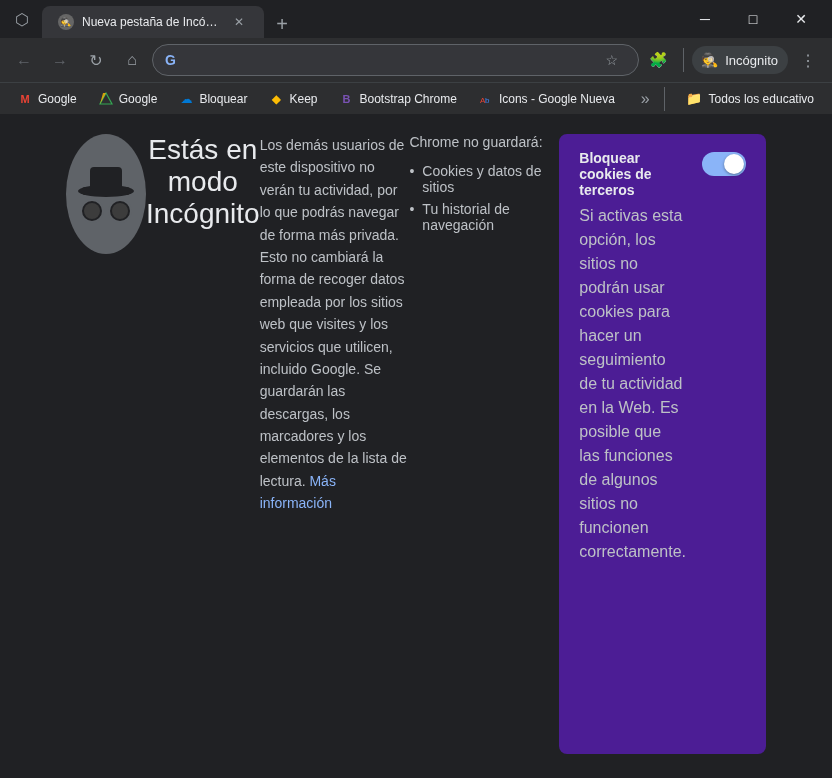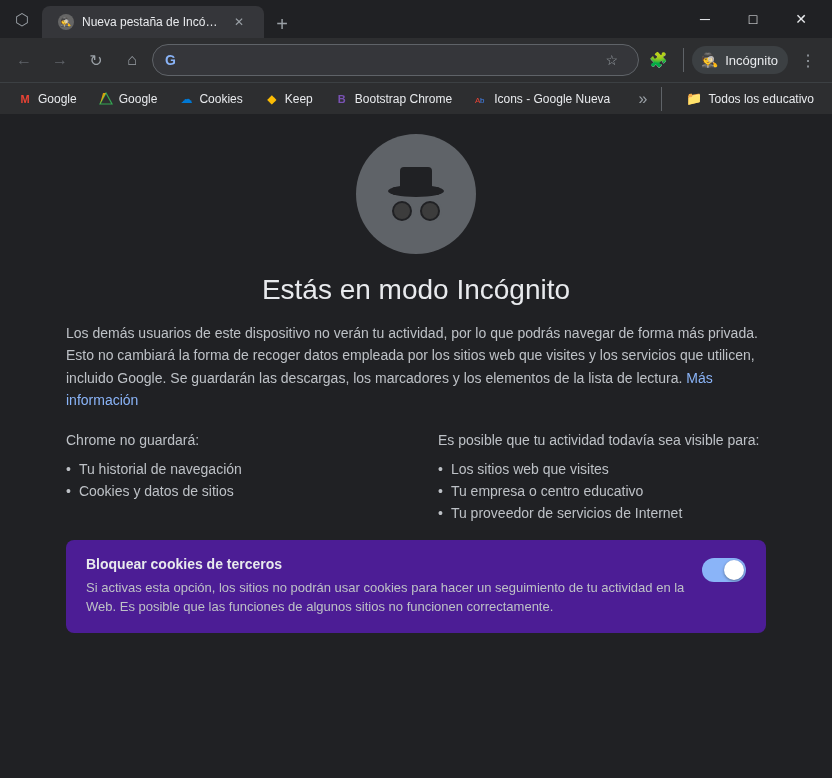--- a/index.html
+++ b/index.html
@@ -233,22 +233,20 @@
       height: calc(778px - 38px - 44px - 32px);
       overflow-y: auto;
       display: flex;
       justify-content: center;
       padding: 20px 16px 24px;
     }
     .incognito-container {
       max-width: 700px;
       width: 100%;
       display: flex;
-      flex-direction: column;
-      align-items: center;
     }
     .incognito-icon-circle {
       width: 120px;
       height: 120px;
       background: #5f6368;
       border-radius: 50%;
       display: flex;
       align-items: center;
       justify-content: center;
       margin-bottom: 20px;
@@ -320,21 +318,21 @@
     .cookie-block-text {
       flex: 1;
     }
     .cookie-block-title {
       font-size: 14px;
       font-weight: 600;
       color: #e8eaed;
       margin-bottom: 6px;
     }
     .cookie-block-desc {
-      font-size: 13px;
+      font-size: 16px;
       color: #bdc1c6;
       line-height: 1.5;
     }
     
     .toggle-switch {
       width: 44px;
       height: 24px;
       background: #8ab4f8;
       border-radius: 12px;
       position: relative;
@@ -415,21 +413,21 @@
     <span class="bm-icon" style="font-size:11px;">
       <svg width="14" height="14" viewBox="0 0 14 14">
           <polygon points="7,1 13,12 1,12" fill="none" stroke="#34a853" stroke-width="1.2"></polygon>
           <polygon points="1,12 7,1 4,1" fill="#fbbc05" opacity="0.8"></polygon>
         </svg>
     </span>
     <span>Google</span>
   </div>
   <div class="bookmark-item">
     <span class="bm-icon" style="color:#0078d4;font-size:12px;">☁</span>
-    <span>Cookies</span>
+    <span>Bloquear</span>
   </div>
   <div class="bookmark-item">
     <span class="bm-icon" style="color:#fbbc05;font-size:12px;">◆</span>
     <span>Keep</span>
   </div>
   <div class="bookmark-item">
     <span class="bm-icon" style="color:#7952b3;font-weight:bold;font-size:11px;">B</span>
     <span>Bootstrap Chrome</span>
   </div>
   <div class="bookmark-item">
@@ -483,38 +481,24 @@
     <p class="incognito-desc">
       <span>Los demás usuarios de este dispositivo no verán tu actividad, por lo que podrás navegar de forma más privada. Esto no cambiará la forma de recoger datos empleada por los sitios web que visites y los servicios que utilicen, incluido Google. Se guardarán las descargas, los marcadores y los elementos de la lista de lectura.</span>
       <a href="#">Más información</a>
     </p>
 
     <div class="two-col">
       <div class="col">
         <div class="col-title">Chrome no guardará:</div>
         <ul>
           <li>
-              <span>Tu historial de navegación</span>
+              <span>Cookies y datos de sitios</span>
             </li>
           <li>
-              <span>Cookies y datos de sitios</span>
-            </li>
-        </ul>
-      </div>
-      <div class="col">
-        <div class="col-title">Es posible que tu actividad todavía sea visible para:</div>
-        <ul>
-          <li>
-              <span>Los sitios web que visites</span>
-            </li>
-          <li>
-              <span>Tu empresa o centro educativo</span>
-            </li>
-          <li>
-              <span>Tu proveedor de servicios de Internet</span>
+              <span>Tu historial de navegación</span>
             </li>
         </ul>
       </div>
     </div>
 
     <div class="cookie-block-box">
       <div class="cookie-block-text">
         <div class="cookie-block-title">Bloquear cookies de terceros</div>
         <div class="cookie-block-desc">Si activas esta opción, los sitios no podrán usar cookies para hacer un seguimiento de tu actividad en la Web. Es posible que las funciones de algunos sitios no funcionen correctamente.</div>
       </div>

